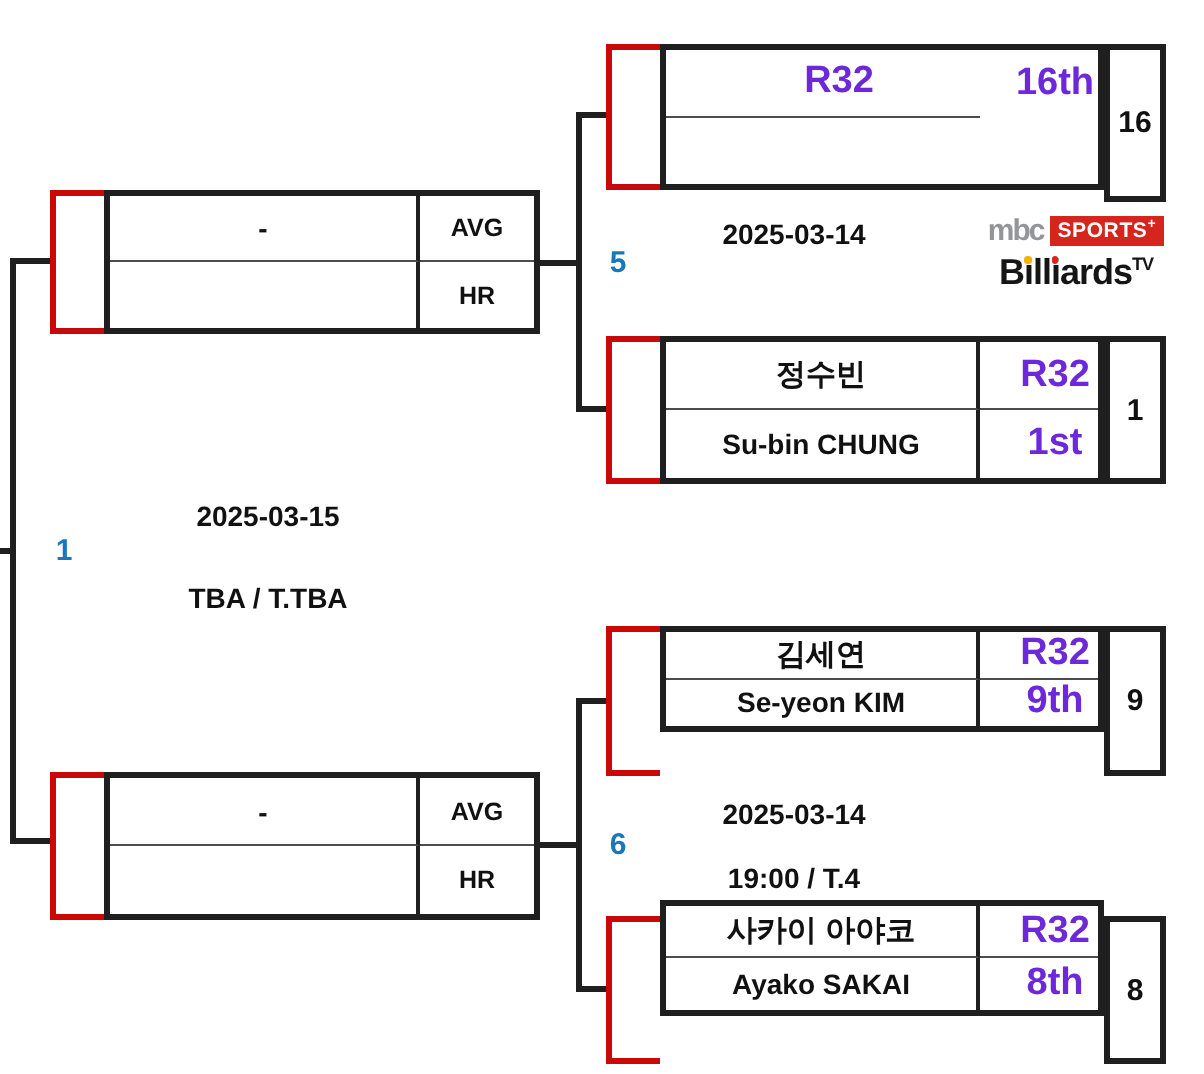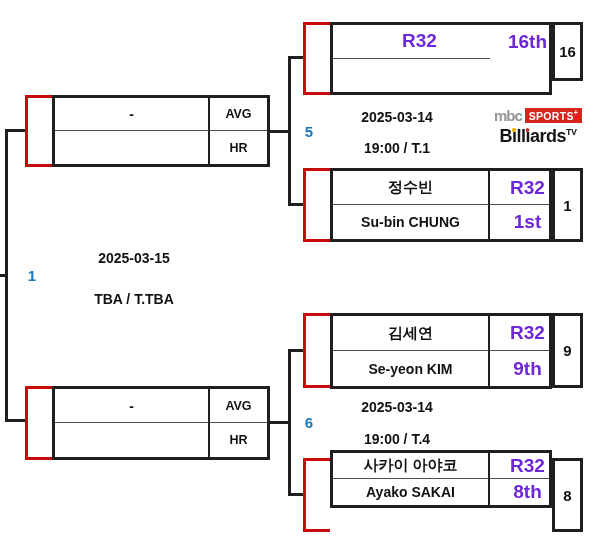--- a/index.html
+++ b/index.html
@@ -89,45 +89,44 @@
 
   <div class="mnum" style="left:18px;top:267px;width:28px;">1</div>
   <div class="minfo" style="left:58px;top:250px;width:152px;">2025-03-15</div>
   <div class="minfo" style="left:58px;top:291px;width:152px;">TBA /  T.TBA</div>
 
   <div class="red-clip" style="left:303px;top:22px;width:27px;height:73px;"></div>
   <div class="ptable" style="left:330px;top:22px;width:222px;height:73px;grid-template-columns:157px 1fr;">
     <div class="cell r1 t-stat">R32</div>
     <div class="cell t-stat">16th</div>
   </div>
-  <div class="seed" style="left:552px;top:22px;width:31px;height:59px;">16</div>
+  <div class="seed" style="left:552px;top:22px;width:31px;height:79px;">16</div>
 
   <div class="red-clip" style="left:303px;top:168px;width:27px;height:74px;"></div>
   <div class="ptable" style="left:330px;top:168px;width:222px;height:74px;grid-template-columns:157px 1fr;">
     <div class="cell c-name r1 t-kr">정수빈</div>
     <div class="cell r1 t-stat">R32</div>
     <div class="cell c-name t-en">Su-bin CHUNG</div>
     <div class="cell t-stat">1st</div>
   </div>
   <div class="seed" style="left:552px;top:168px;width:31px;height:74px;">1</div>
 
   <div class="mnum" style="left:296px;top:123px;width:26px;">5</div>
   <div class="minfo" style="left:322px;top:109px;width:150px;">2025-03-14</div>
-  <div class="minfo" style="left:322px;top:140px;width:150px;">19:00 /  T.1</div>
 
   <div class="logo" style="left:480px;top:107px;">
     <div class="logo-line1">
       <span class="logo-mbc">mbc</span>
       <span class="logo-sports"><span>SPORTS</span><sup>+</sup></span>
     </div>
     <div class="logo-line2"><span>B</span><span class="bi bi-yellow">i</span><span>ll</span><span class="bi bi-red">i</span><span>ards</span><sup>TV</sup></div>
   </div>
 
   <div class="red-clip" style="left:303px;top:313px;width:27px;height:75px;"></div>
-  <div class="ptable" style="left:330px;top:313px;width:222px;height:76px;grid-template-columns:157px 1fr;">
+  <div class="ptable" style="left:330px;top:313px;width:222px;height:53px;grid-template-columns:157px 1fr;">
     <div class="cell c-name r1 t-kr">김세연</div>
     <div class="cell r1 t-stat">R32</div>
     <div class="cell c-name t-en">Se-yeon KIM</div>
     <div class="cell t-stat">9th</div>
   </div>
   <div class="seed" style="left:552px;top:313px;width:31px;height:75px;">9</div>
 
   <div class="red-clip" style="left:303px;top:458px;width:27px;height:74px;"></div>
   <div class="ptable" style="left:330px;top:450px;width:222px;height:58px;grid-template-columns:157px 1fr;">
     <div class="cell c-name r1 t-kr">사카이 아야코</div>

